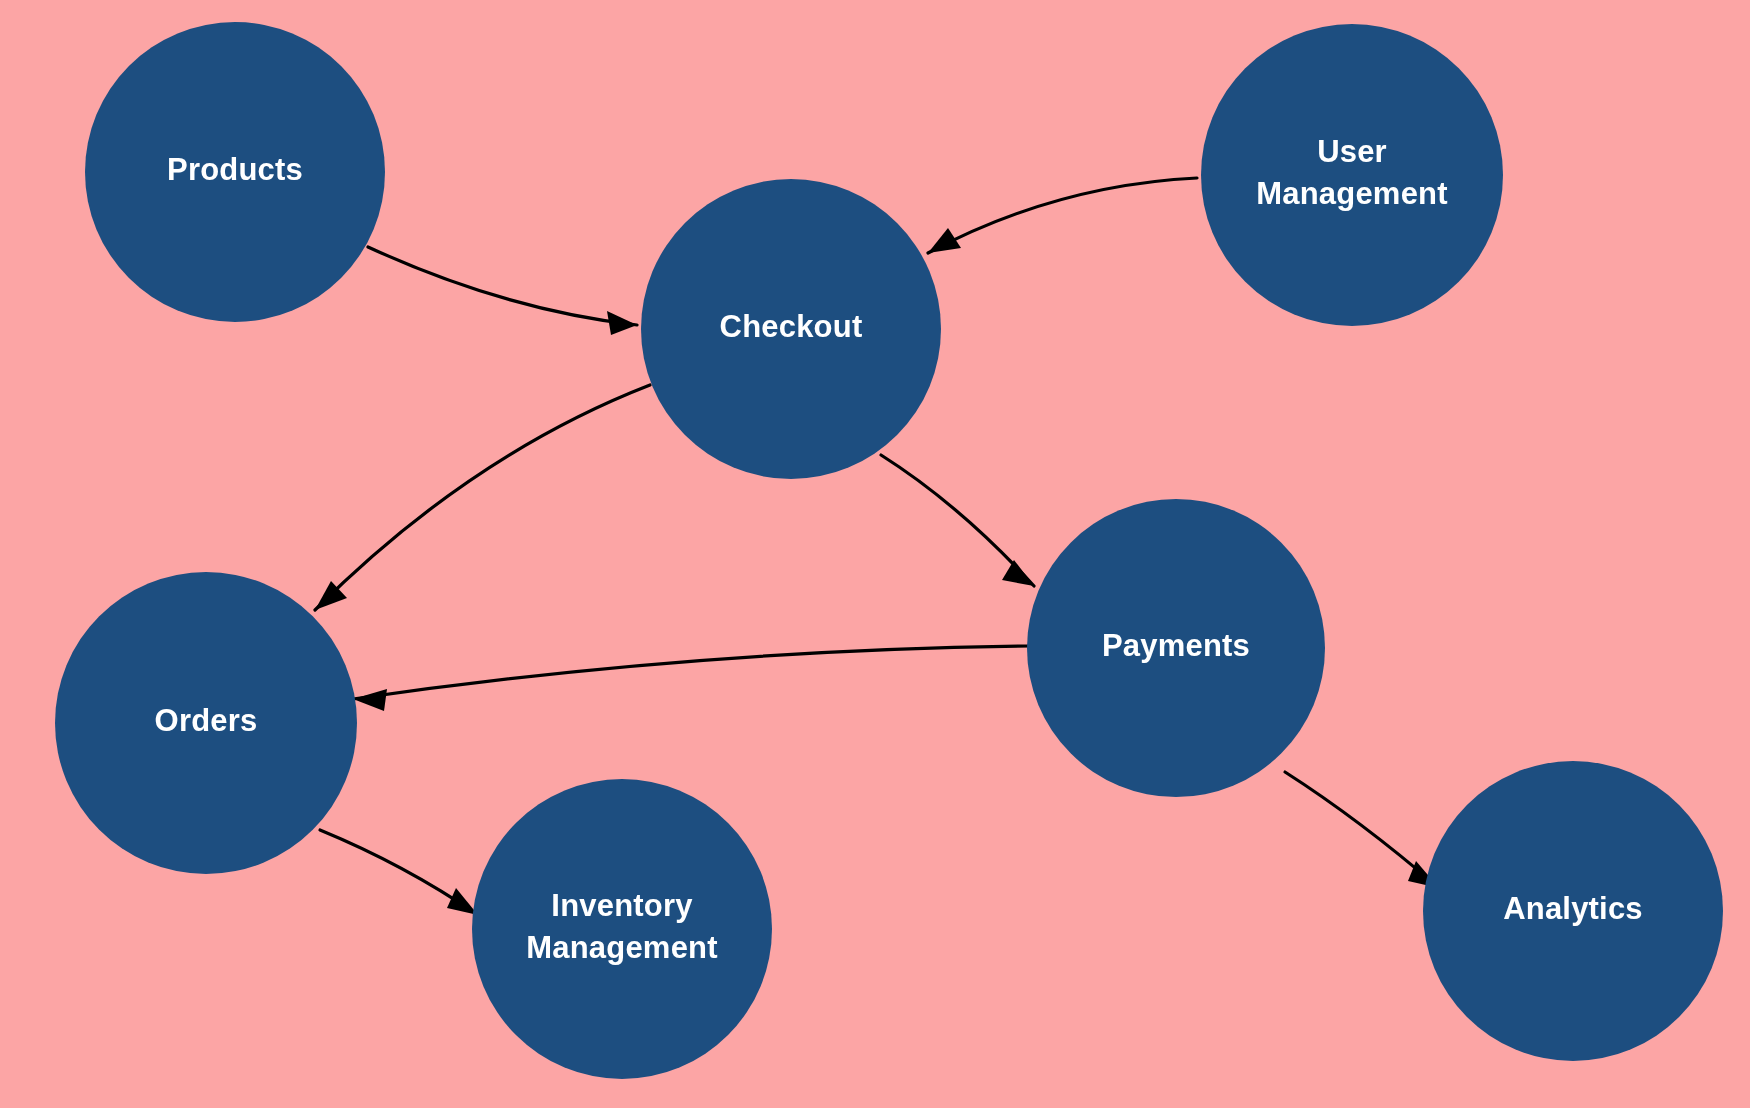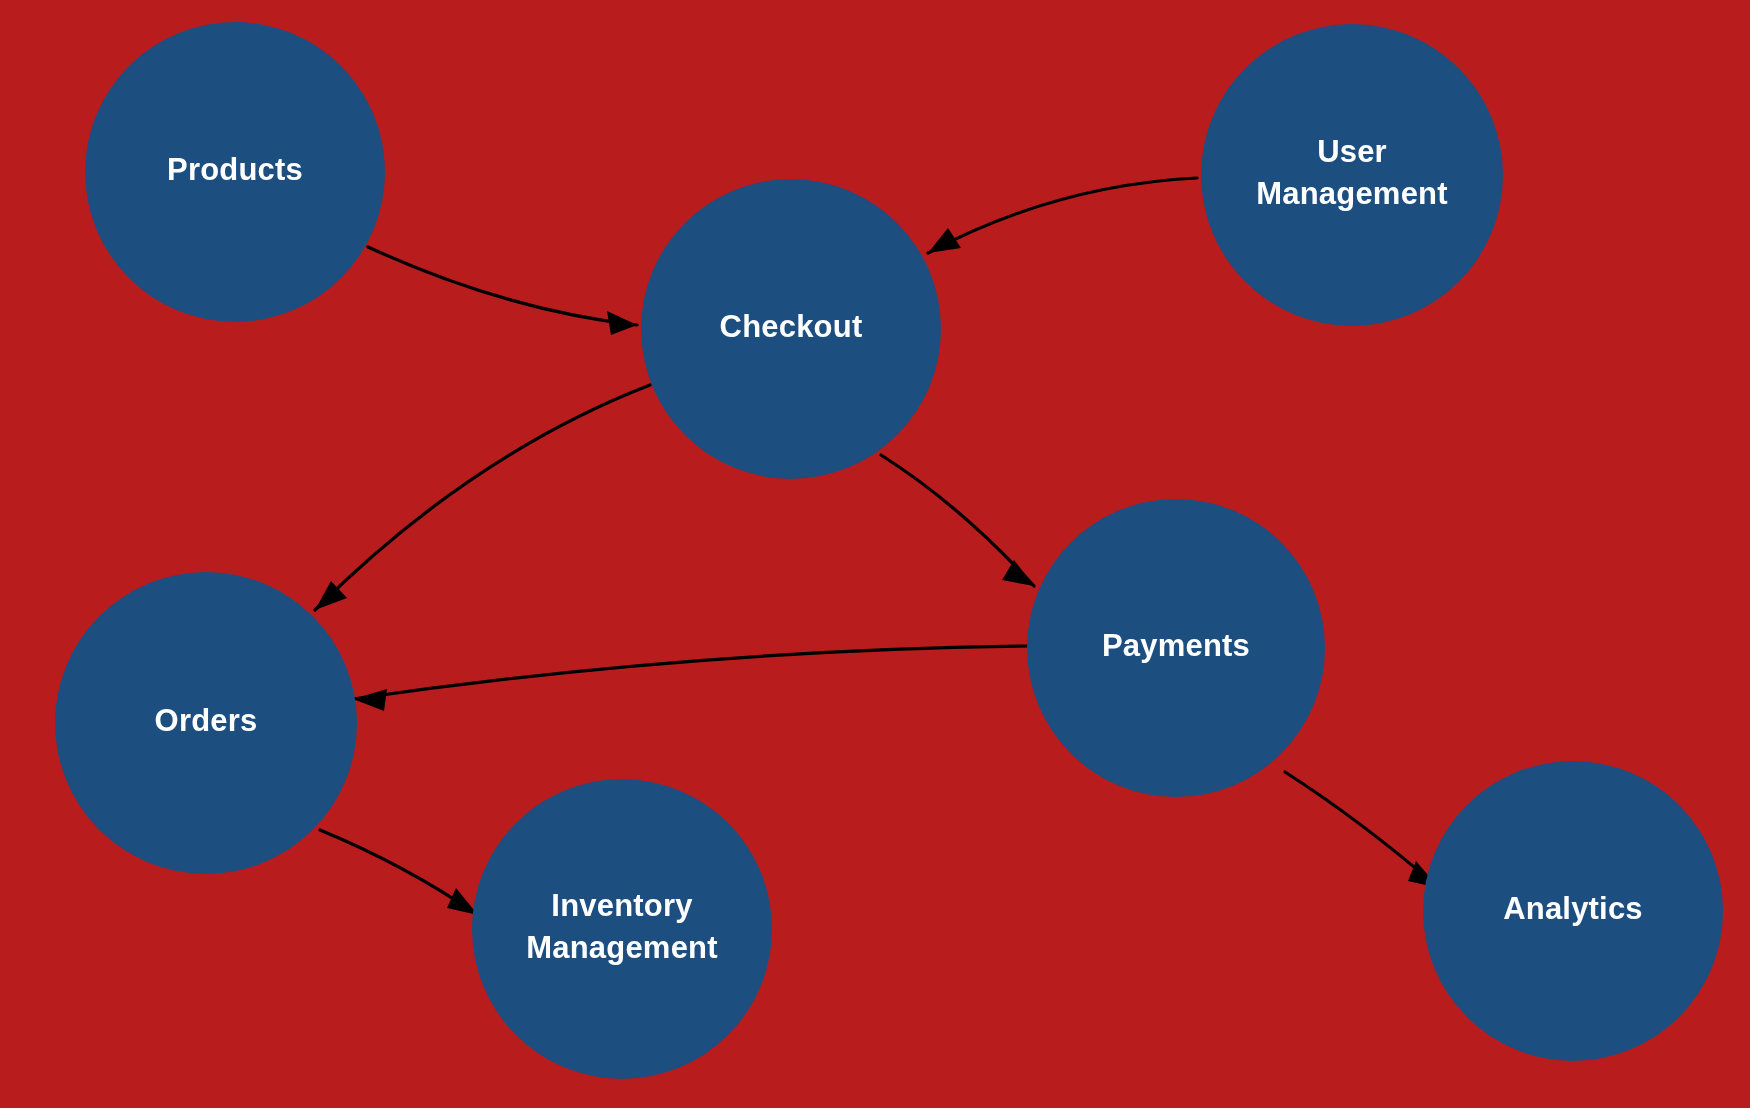--- a/index.html
+++ b/index.html
@@ -7,21 +7,21 @@
     padding: 0;
     background: #ffffff;
   }
   body {
     font-family: "Liberation Sans", sans-serif;
   }
   #canvas {
     position: relative;
     width: 1750px;
     height: 1108px;
-    background: #b91c1c;
+    background: #fca5a5;
     overflow: hidden;
   }
   svg#graph {
     position: absolute;
     inset: 0;
     width: 1750px;
     height: 1108px;
     display: block;
   }
   .node-circle {

